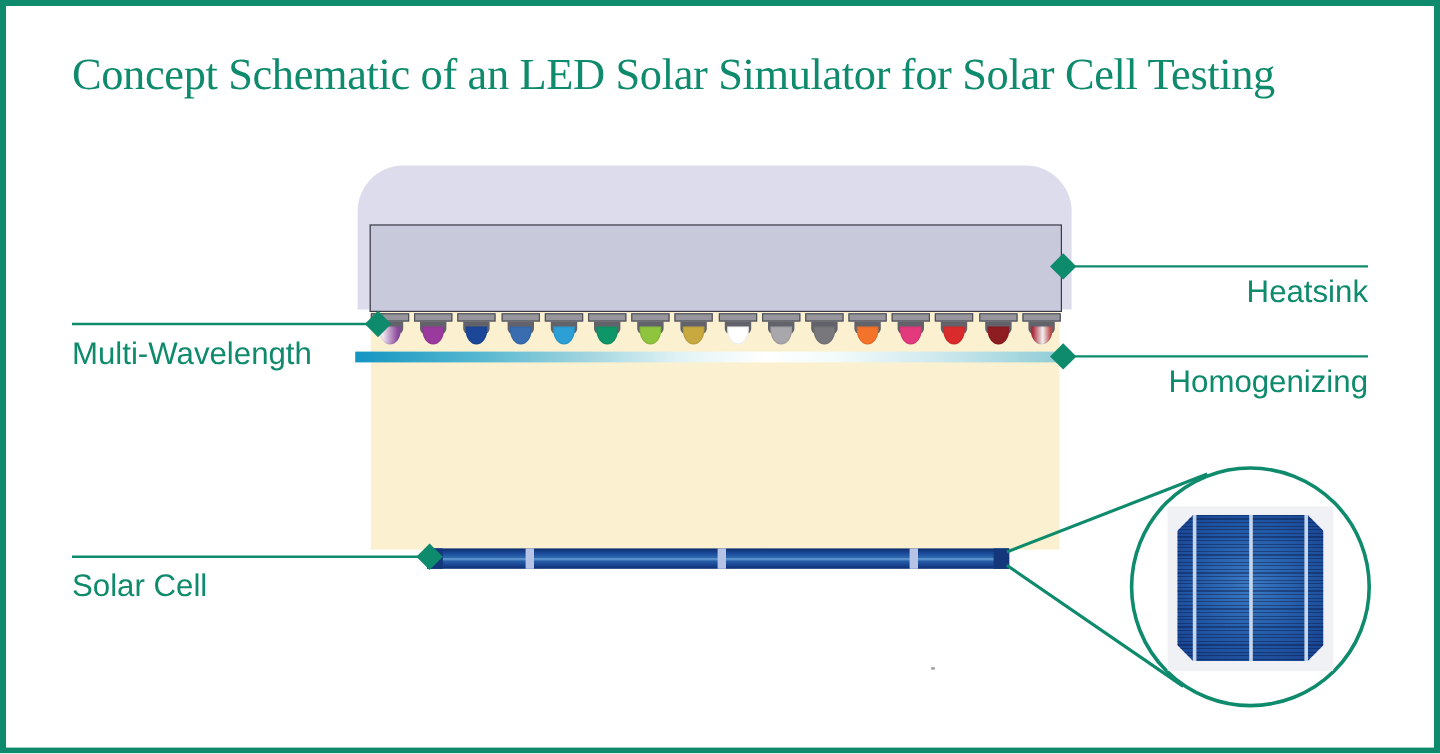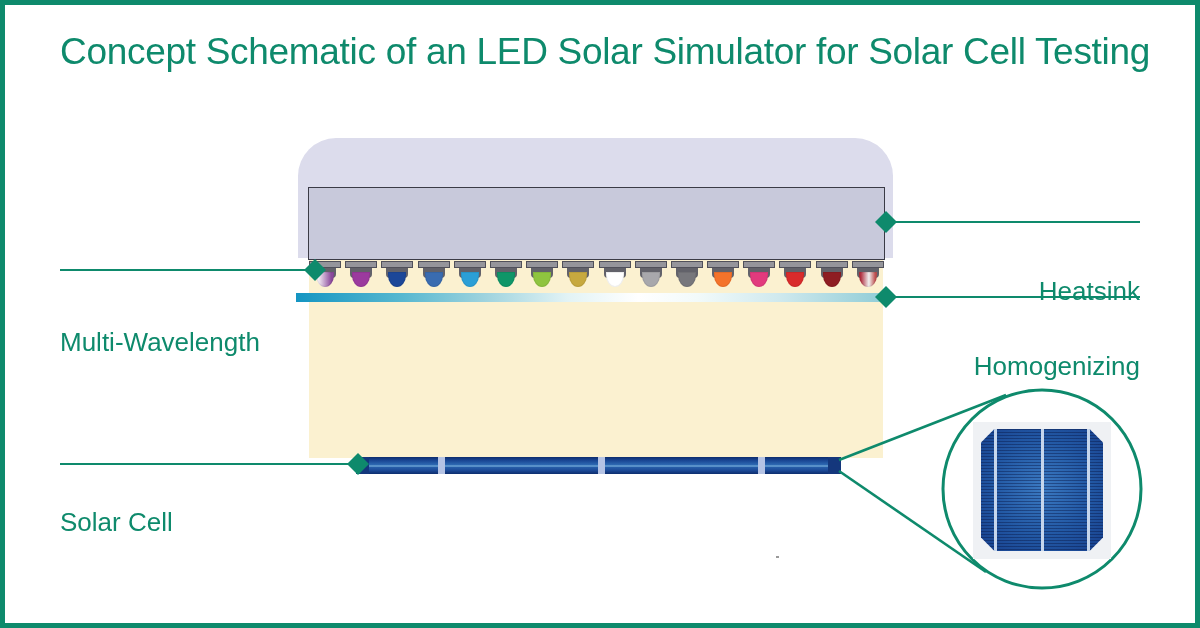--- a/index.html
+++ b/index.html
@@ -3,22 +3,22 @@
 <meta charset="utf-8">
 <style>
   html,body{margin:0;padding:0;background:#ffffff;}
   .frame{
     position:relative;width:1200px;height:628px;background:#ffffff;
     overflow:hidden;font-family:"Liberation Sans", sans-serif;
     --accent:#0e8a6c;
   }
   .border-overlay{position:absolute;inset:0;border:5px solid var(--accent);pointer-events:none;z-index:50;}
   .title{
-    position:absolute;left:60px;top:31px;width:1090px;
-    font-size:37px;letter-spacing:-0.3px;color:var(--accent);white-space:nowrap;
+    position:absolute;left:60px;top:41px;width:1090px;
+    font-size:37px;letter-spacing:-0.3px;color:var(--accent);white-space:nowrap;font-family:Liberation Serif, serif;
   }
   
   .housing{position:absolute;left:298px;top:138px;width:595px;height:120px;background:#dcdcec;border-radius:38px 38px 0 0;}
   .beam{position:absolute;left:309px;top:258px;width:574px;height:200px;background:#fbf1d0;}
   .heatsink{position:absolute;left:308px;top:187px;width:577px;height:73px;background:#c8c9db;border:1px solid #3b3b46;box-sizing:border-box;}
   
   .led-row{position:absolute;left:308px;top:261px;width:577px;height:29px;display:flex;justify-content:space-between;}
   .led{position:relative;width:34px;height:29px;}
   .led .plate{position:absolute;left:1px;right:1px;top:0;height:7px;background:#95959b;border:1px solid #50505a;box-sizing:border-box;}
   .led .body{position:absolute;left:6px;right:6px;top:7px;height:10px;background:#62626a;border-radius:0 0 4px 4px;}
@@ -47,21 +47,21 @@
   .inset-backing{position:absolute;left:973px;top:422px;width:138px;height:137px;background:#eff1f4;z-index:30;}
   .inset-cell{
     position:absolute;left:981px;top:429px;width:122px;height:122px;z-index:31;
     clip-path:polygon(11% 0,89% 0,100% 11%,100% 89%,89% 100%,11% 100%,0 89%,0 11%);
     background:
       repeating-linear-gradient(180deg, rgba(9,26,74,0.45) 0 1px, rgba(0,0,0,0) 1px 3px),
       radial-gradient(circle at 50% 48%, #3b7ac2 0%, #2258a4 55%, #173f8c 100%);
   }
   .busbar{position:absolute;top:0;bottom:0;width:3px;background:#c6d6ec;}
   
-  .lbl{position:absolute;color:var(--accent);font-size:26px;line-height:31px;z-index:40;white-space:nowrap;margin-top:48px;}
+  .lbl{position:absolute;color:var(--accent);font-size:26px;line-height:31px;z-index:40;white-space:nowrap;}
   .lbl.right{text-align:right;}
   .tiny-dot{position:absolute;left:776px;top:556px;width:3px;height:2px;background:#9a9a9a;z-index:40;}
 </style>
 </head>
 <body>
 
 <div class="frame" style="--accent: #0e8a6c;">
 
   <div class="title">Concept Schematic of an LED Solar Simulator for Solar Cell Testing</div>
 
@@ -191,18 +191,18 @@
   <div class="lbl" style="left:60px;top:279px;text-align:center;">
     <div>Multi-Wavelength</div>
   </div>
 
   <div class="lbl right" style="right:60px;top:228px;">Heatsink</div>
 
   <div class="lbl right" style="right:60px;top:303px;text-align:center;">
     <div>Homogenizing</div>
   </div>
 
-  <div class="lbl" style="left:60px;top:459px;">Solar Cell</div>
+  <div class="lbl" style="left:60px;top:473px;">Solar Cell</div>
 
   <div class="tiny-dot"></div>
 
   <div class="border-overlay"></div>
 </div>
 
 </body></html>

